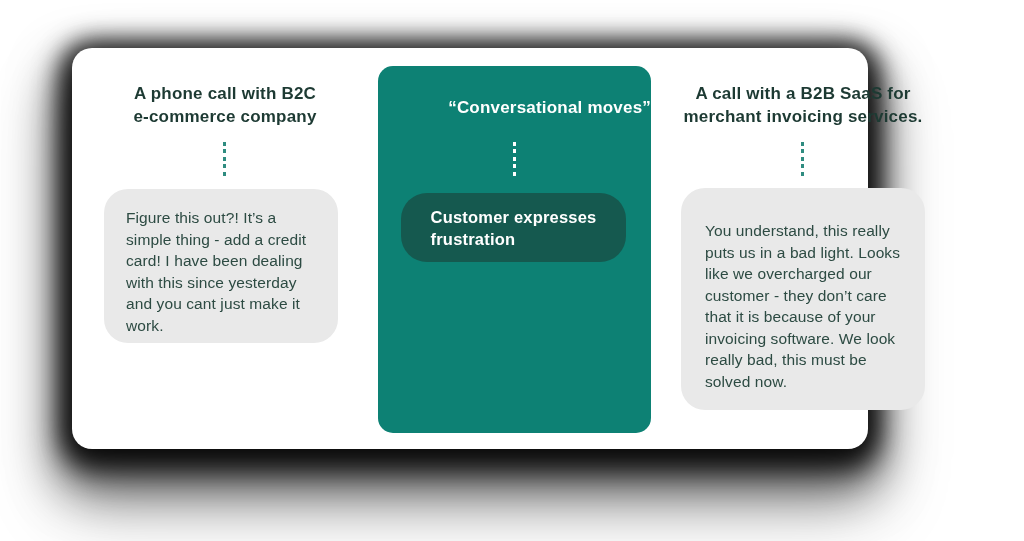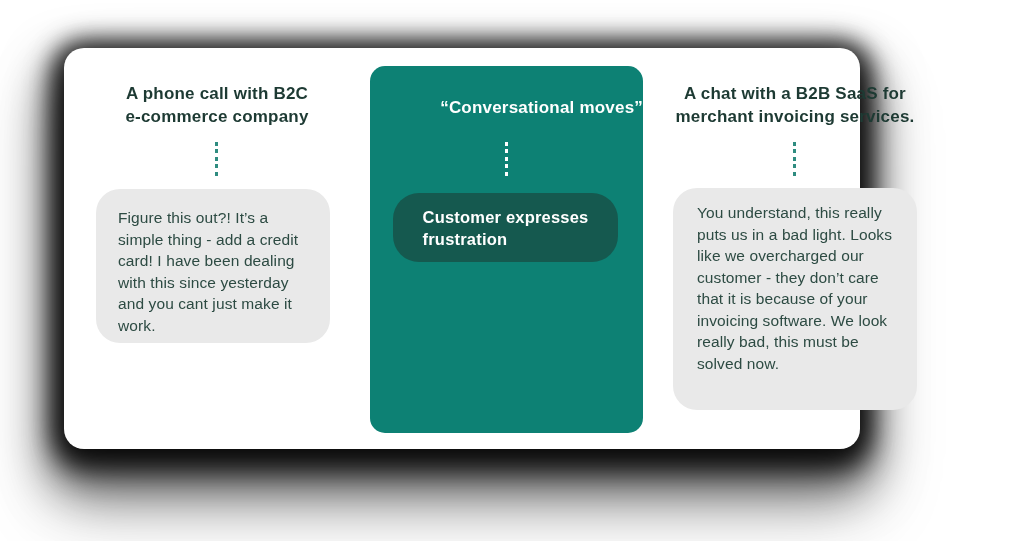--- a/index.html
+++ b/index.html
@@ -6,21 +6,21 @@
   html, body {
     width: 1024px; height: 541px;
     background: #ffffff;
     overflow: hidden;
     font-family: "Liberation Sans", sans-serif;
   }
   .stage { position: relative; width: 1024px; height: 541px; }
 
   .card {
     position: absolute;
-    left: 64px; top: 48px;
+    left: 72px; top: 48px;
     width: 796px; height: 401px;
     background: var(--card-bg, #ffffff);
     border-radius: 20px;
     box-shadow:
       0 0 22px 8px rgba(0,0,0,0.55),
       0 10px 28px 10px rgba(0,0,0,0.78),
       0 26px 48px 14px rgba(0,0,0,0.55),
       0 45px 70px 12px rgba(0,0,0,0.28);
   }
 
@@ -59,21 +59,21 @@
   .bubble {
     position: absolute;
     background: var(--bubble-bg, #e9e9e9);
     border-radius: 24px;
     color: var(--bubble-text, #2d4b43);
     font-size: 15.5px;
     line-height: 21.5px;
     letter-spacing: 0.1px;
   }
   .bubble.left-bubble  { left: 32px;  top: 141px; width: 234px; height: 154px; padding: 18px 22px; }
-  .bubble.right-bubble { left: 609px; top: 140px; width: 244px; height: 222px; padding: 14px 24px; }
+  .bubble.right-bubble { left: 609px; top: 140px; width: 244px; height: 222px; padding: 32px 24px; }
 
   .teal-box {
     position: absolute;
     left: 306px; top: 18px;
     width: 273px; height: 367px;
     background: var(--teal, #0d8174);
     border-radius: 15px;
   }
   .teal-box .heading-center {
     position: absolute;
@@ -113,21 +113,21 @@
 
     <div class="teal-box">
       <h2 class="heading-center">“Conversational moves”</h2>
 
       <div class="dotted white-dots center-pos"></div>
 
       <div class="pill">Customer expresses
 frustration</div>
     </div>
 
-    <h2 class="heading right">A chat with a B2B SaaS for
+    <h2 class="heading right">A call with a B2B SaaS for
 merchant invoicing services.</h2>
 
     <div class="dotted teal-dots right-pos"></div>
 
     <div class="bubble right-bubble">
       <p>You understand, this really puts us in a bad light. Looks like we overcharged our customer - they don’t care that it is because of your invoicing software. We look really bad, this must be solved now.</p>
     </div>
 
   </div>
 </div>

